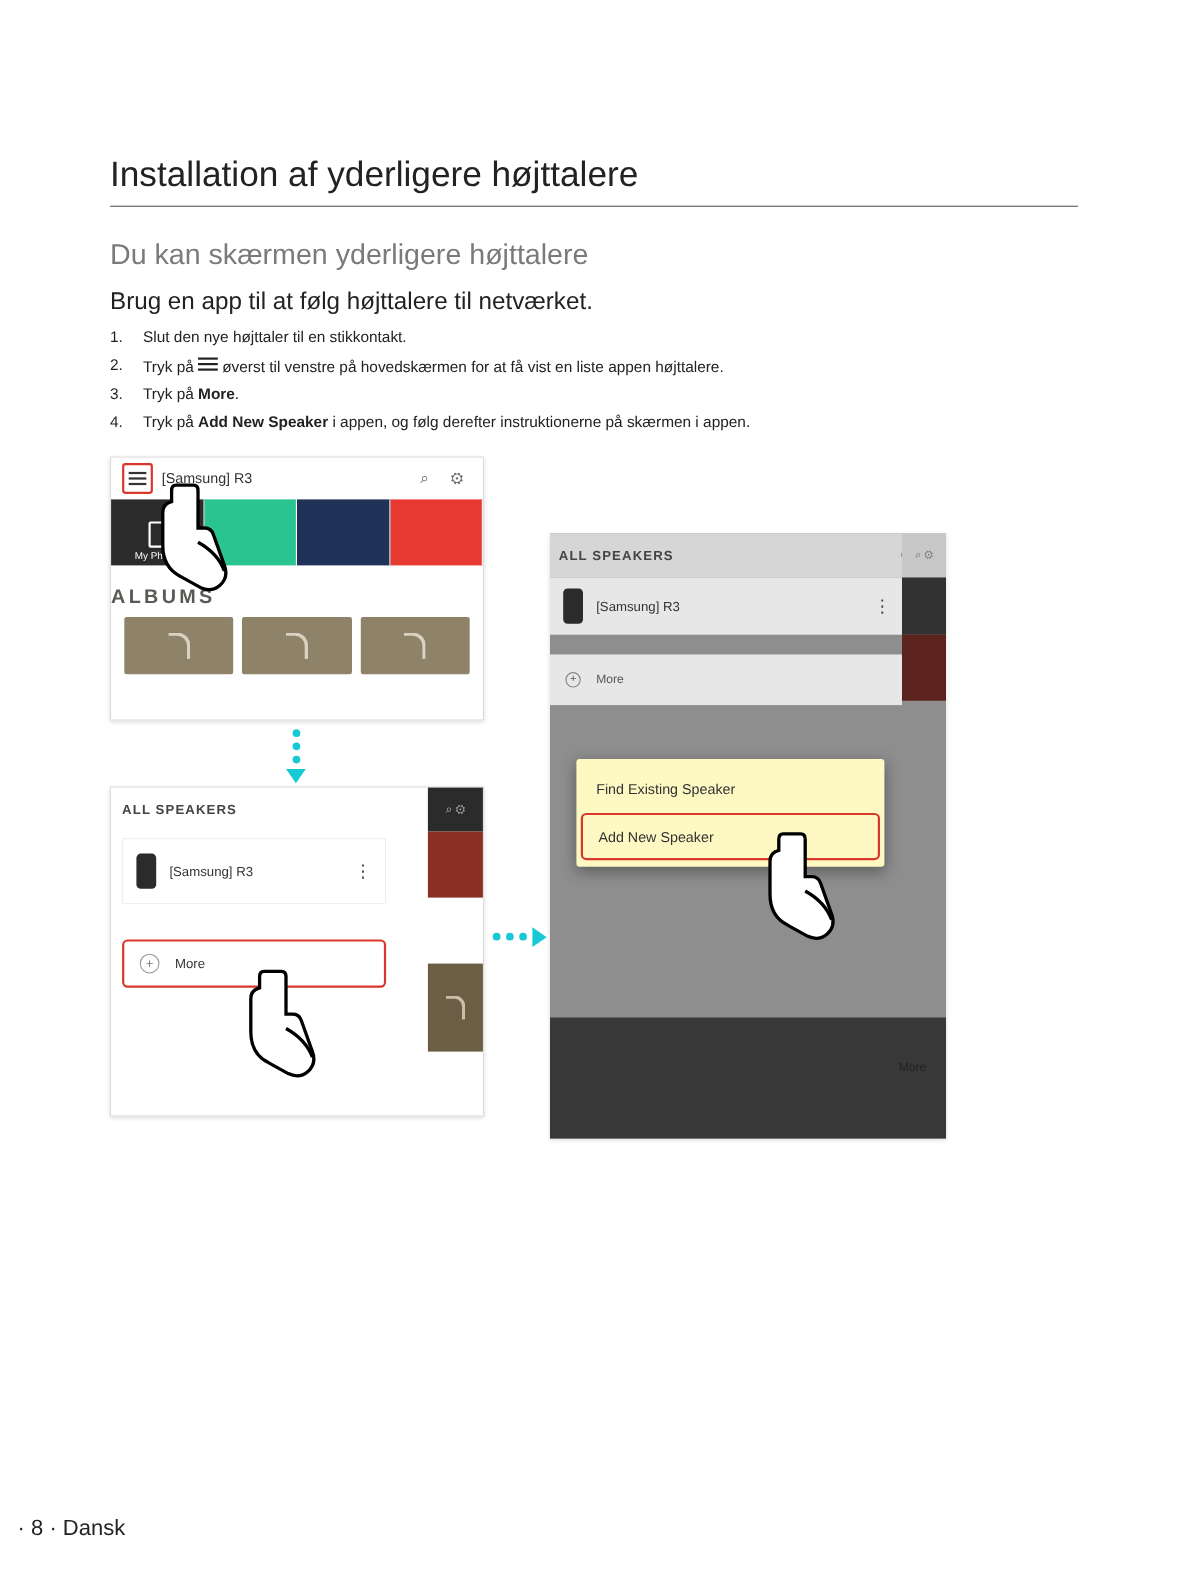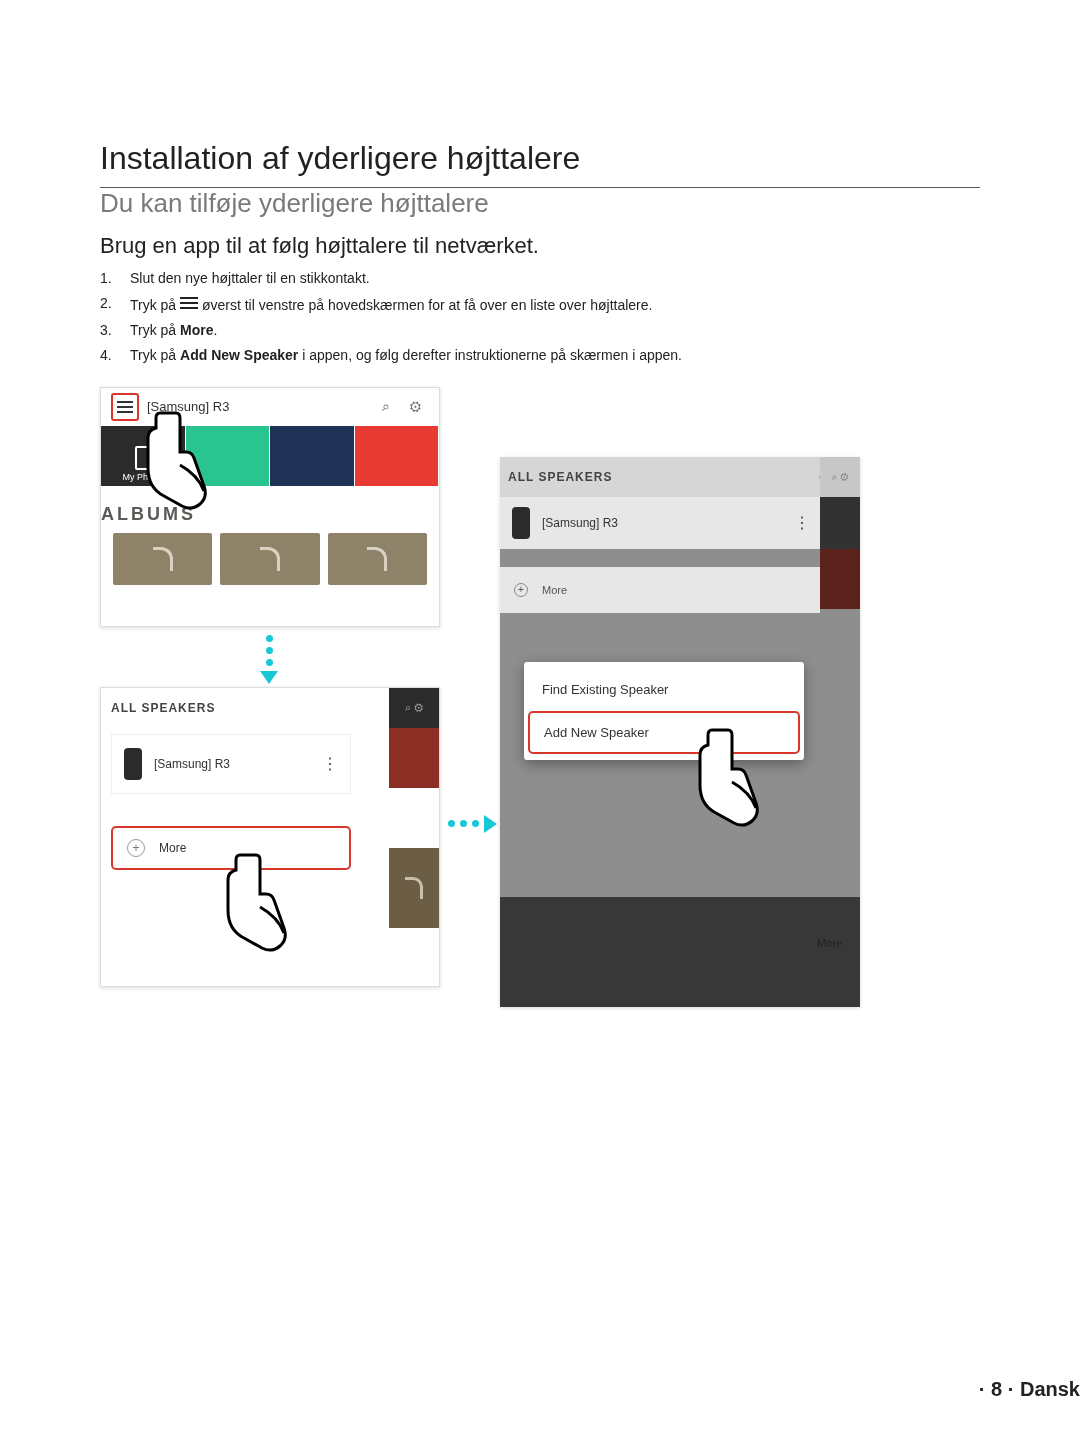--- a/index.html
+++ b/index.html
@@ -10,20 +10,21 @@
     height: 1451px;
     padding: 140px 100px 60px 100px;
     color: #222;
     position: relative;
   }
   h1.section-heading {
     font-size: 32px;
     font-weight: 400;
     border-bottom: 1.5px solid #5a5a5a;
     padding-bottom: 10px;
+    margin-bottom: 28px;
   }
   h2.sub-heading {
     font-size: 26px;
     color: #7a7a7a;
     font-weight: 400;
     margin-bottom: 14px;
   }
   .intro { font-size: 22px; margin-bottom: 10px; }
   ol.steps { list-style: none; counter-reset: step; font-size: 14px; }
   ol.steps li { counter-increment: step; margin-bottom: 6px; padding-left: 30px; position: relative; line-height: 1.35; }
@@ -67,56 +68,56 @@
 
   
   .panel3 { left:400px; top:70px; width:360px; height:550px; background:#8e8e8e; border:none; }
   .p3-header{display:flex;align-items:center;height:40px;padding:0 8px;font-size:12px;color:#444;letter-spacing:1px;background:#d6d6d6;}
   .p3-header .close{font-size:11px;color:#666;}
   .p3-strip{position:absolute;right:0;top:0;width:40px;height:100%;}
   .p3-strip .r1{height:40px;background:#c7c7c7;} .p3-strip .r2{height:52px;background:#323232;} .p3-strip .r3{height:60px;background:#5c231e;}
   .p3-speaker{display:flex;align-items:center;height:52px;background:#e7e7e7;margin:0 40px 0 0;} 
   .p3-plus{display:flex;align-items:center;height:46px;background:#e7e7e7;margin:18px 40px 0 0;padding-left:14px;font-size:11px;color:#555;}
   .p3-plus .pc{width:14px;height:14px;border:1px solid #888;border-radius:50%;display:flex;align-items:center;justify-content:center;margin-right:14px;font-size:10px;}
-  .popup{position:absolute;left:24px;top:205px;width:280px;background:#ffffff;border-radius:3px;box-shadow:0 4px 14px rgba(0,0,0,.35);padding:6px 0;}
+  .popup{position:absolute;left:24px;top:205px;width:280px;background:#fef9c3;border-radius:3px;box-shadow:0 4px 14px rgba(0,0,0,.35);padding:6px 0;}
   .popup .opt{padding:14px 18px;font-size:13px;color:#333;}
   .popup .opt.hl{border:2.5px solid #d9362c;border-radius:5px;margin:0 4px;padding:12px 14px;}
   .p3-bottom-dark{position:absolute;left:0;right:0;bottom:0;height:110px;background:#383838;}
   .p3-more-lbl{position:absolute;right:18px;bottom:58px;font-size:11px;color:#222;}
 
   
   .arrow{position:absolute;display:flex;align-items:center;gap:5px;}
   .arrow .dot{width:7px;height:7px;border-radius:50%;background:#16c9d4;}
   .arrow.down{flex-direction:column;left:160px;top:248px;}
   .arrow.down .tri{width:0;height:0;border-left:9px solid transparent;border-right:9px solid transparent;border-top:13px solid #16c9d4;}
   .arrow.right{top:428px;left:348px;}
   .arrow.right .tri{width:0;height:0;border-top:9px solid transparent;border-bottom:9px solid transparent;border-left:13px solid #16c9d4;}
 
   
   .hand { position:absolute; width:100px; height:110px; pointer-events:none; }
   .hand svg{width:100%;height:100%;}
   .hand1{left:30px; top:18px;}       
   .hand2{left:110px; top:460px;}     
   .hand3{left:582px; top:335px;}     
 
-  .footer { position:absolute; bottom:50px; left:16px; right:0; text-align:right; font-size:20px; font-weight:700; }
+  .footer { position:absolute; bottom:50px; left:16px; right:0; text-align:left; font-size:20px; font-weight:400; }
 </style>
 </head>
 <body>
 
 <h1 class="section-heading">Installation af yderligere højttalere</h1>
-<h2 class="sub-heading">Du kan tilføje yderligere højttalere</h2>
+<h2 class="sub-heading">Du kan skærmen yderligere højttalere</h2>
 <p class="intro">Brug en app til at følg højttalere til netværket.</p>
 
 <ol class="steps">
   <li>Slut den nye højttaler til en stikkontakt.</li>
   <li>
     <span>Tryk på </span>
     <span class="menu-glyph"><span></span><span></span><span></span></span>
-    <span> øverst til venstre på hovedskærmen for at få over en liste over højttalere.</span>
+    <span> øverst til venstre på hovedskærmen for at få vist en liste appen højttalere.</span>
   </li>
   <li>
     <span>Tryk på </span><span class="bold">More</span><span>.</span>
   </li>
   <li>
     <span>Tryk på </span><span class="bold">Add New Speaker</span><span> i appen, og følg derefter instruktionerne på skærmen i appen.</span>
   </li>
 </ol>
 
 <div class="diagrams">

